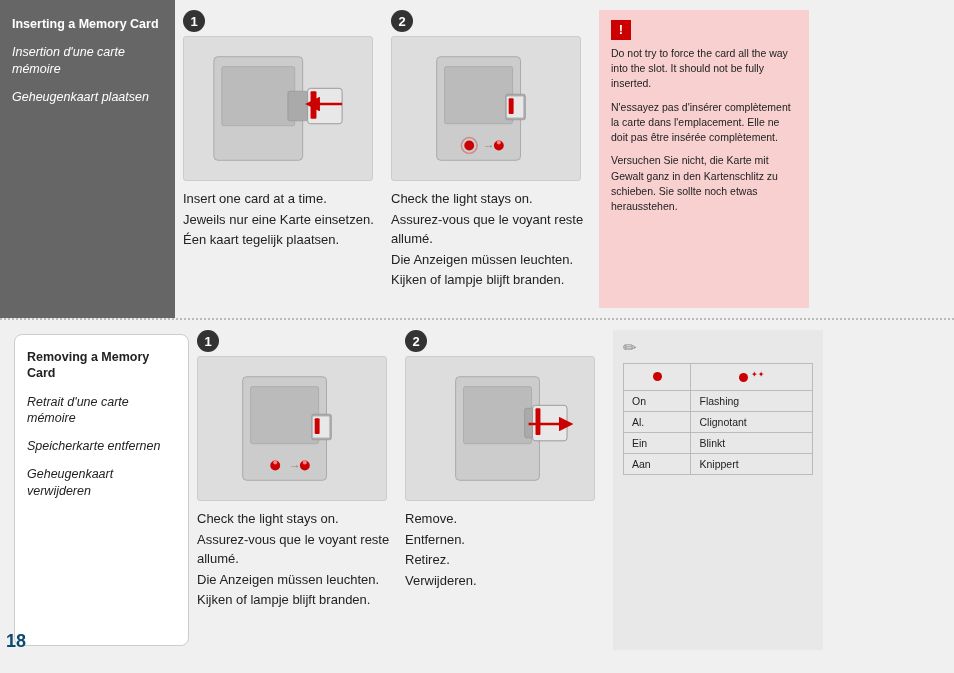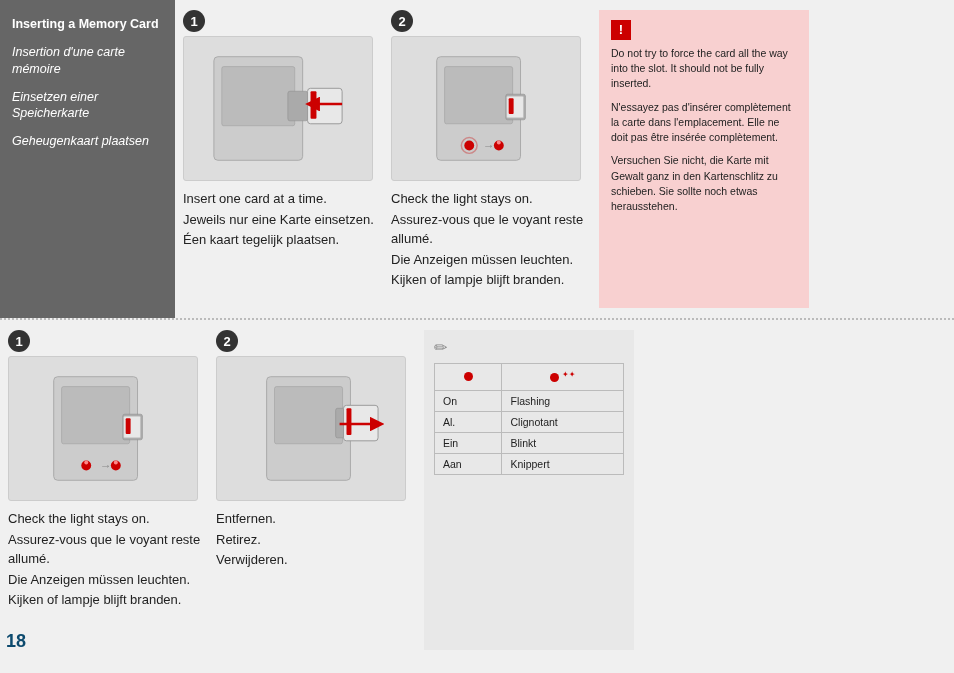--- a/index.html
+++ b/index.html
@@ -219,21 +219,20 @@
 </head>
 <body>
 
 <div class="page">
 
   <div class="top-section">
 
     <div class="sidebar">
       <div class="sidebar-title">Inserting a Memory Card</div>
       <div class="sidebar-subtitle">Insertion d'une carte mémoire</div>
-      <div class="sidebar-subtitle">Einsetzen einer Speicherkarte</div>
       <div class="sidebar-subtitle">Geheugenkaart plaatsen</div>
     </div>
 
     <div class="content-area">
 
       <div class="step-block">
         <div class="step-number">1</div>
         <div class="step-image">
 
           <svg class="illus" viewBox="0 0 190 145" xmlns="http://www.w3.org/2000/svg">
@@ -293,20 +292,26 @@
         <p>Do not try to force the card all the way into the slot. It should not be fully inserted.</p>
         <p>N'essayez pas d'insérer complètement la carte dans l'emplacement. Elle ne doit pas être insérée complètement.</p>
         <p>Versuchen Sie nicht, die Karte mit Gewalt ganz in den Kartenschlitz zu schieben. Sie sollte noch etwas herausstehen.</p>
       </div>
 
     </div>
   </div>
 
   <div class="bottom-section">
 
+    <div class="sidebar-bottom">
+      <div class="sidebar-title">Removing a Memory Card</div>
+      <div class="sidebar-subtitle">Retrait d'une carte mémoire</div>
+      <div class="sidebar-subtitle">Speicherkarte entfernen</div>
+      <div class="sidebar-subtitle">Geheugenkaart verwijderen</div>
+    </div>
 
     <div class="content-area">
 
       <div class="step-block">
         <div class="step-number">1</div>
         <div class="step-image">
 
           <svg class="illus" viewBox="0 0 190 145" xmlns="http://www.w3.org/2000/svg">
             <rect x="45" y="20" width="85" height="105" rx="4" fill="#ccc" stroke="#aaa" stroke-width="1"></rect>
             <rect x="53" y="30" width="69" height="58" rx="2" fill="#bbb" stroke="#999" stroke-width="0.5"></rect>
@@ -343,20 +348,21 @@
             <rect x="58" y="30" width="69" height="58" rx="2" fill="#bbb" stroke="#999" stroke-width="0.5"></rect>
             <rect x="120" y="52" width="20" height="30" rx="2" fill="#aaa" stroke="#888" stroke-width="0.5"></rect>
 
             <rect x="128" y="49" width="35" height="36" rx="3" fill="#e8e8e8" stroke="#999" stroke-width="1"></rect>
             <rect x="131" y="52" width="5" height="27" rx="1" fill="#cc0000"></rect>
 
             <line x1="124" y1="68" x2="162" y2="68" stroke="#cc0000" stroke-width="2.5" marker-end="url(#arrowhead-bot)"></line>
           </svg>
         </div>
         <div class="step-text">
+          <p>Remove.</p>
           <p>Entfernen.</p>
           <p>Retirez.</p>
           <p>Verwijderen.</p>
         </div>
       </div>
 
       <div class="note-box">
         <div class="note-icon">✏</div>
         <table class="note-table">
           <thead>

